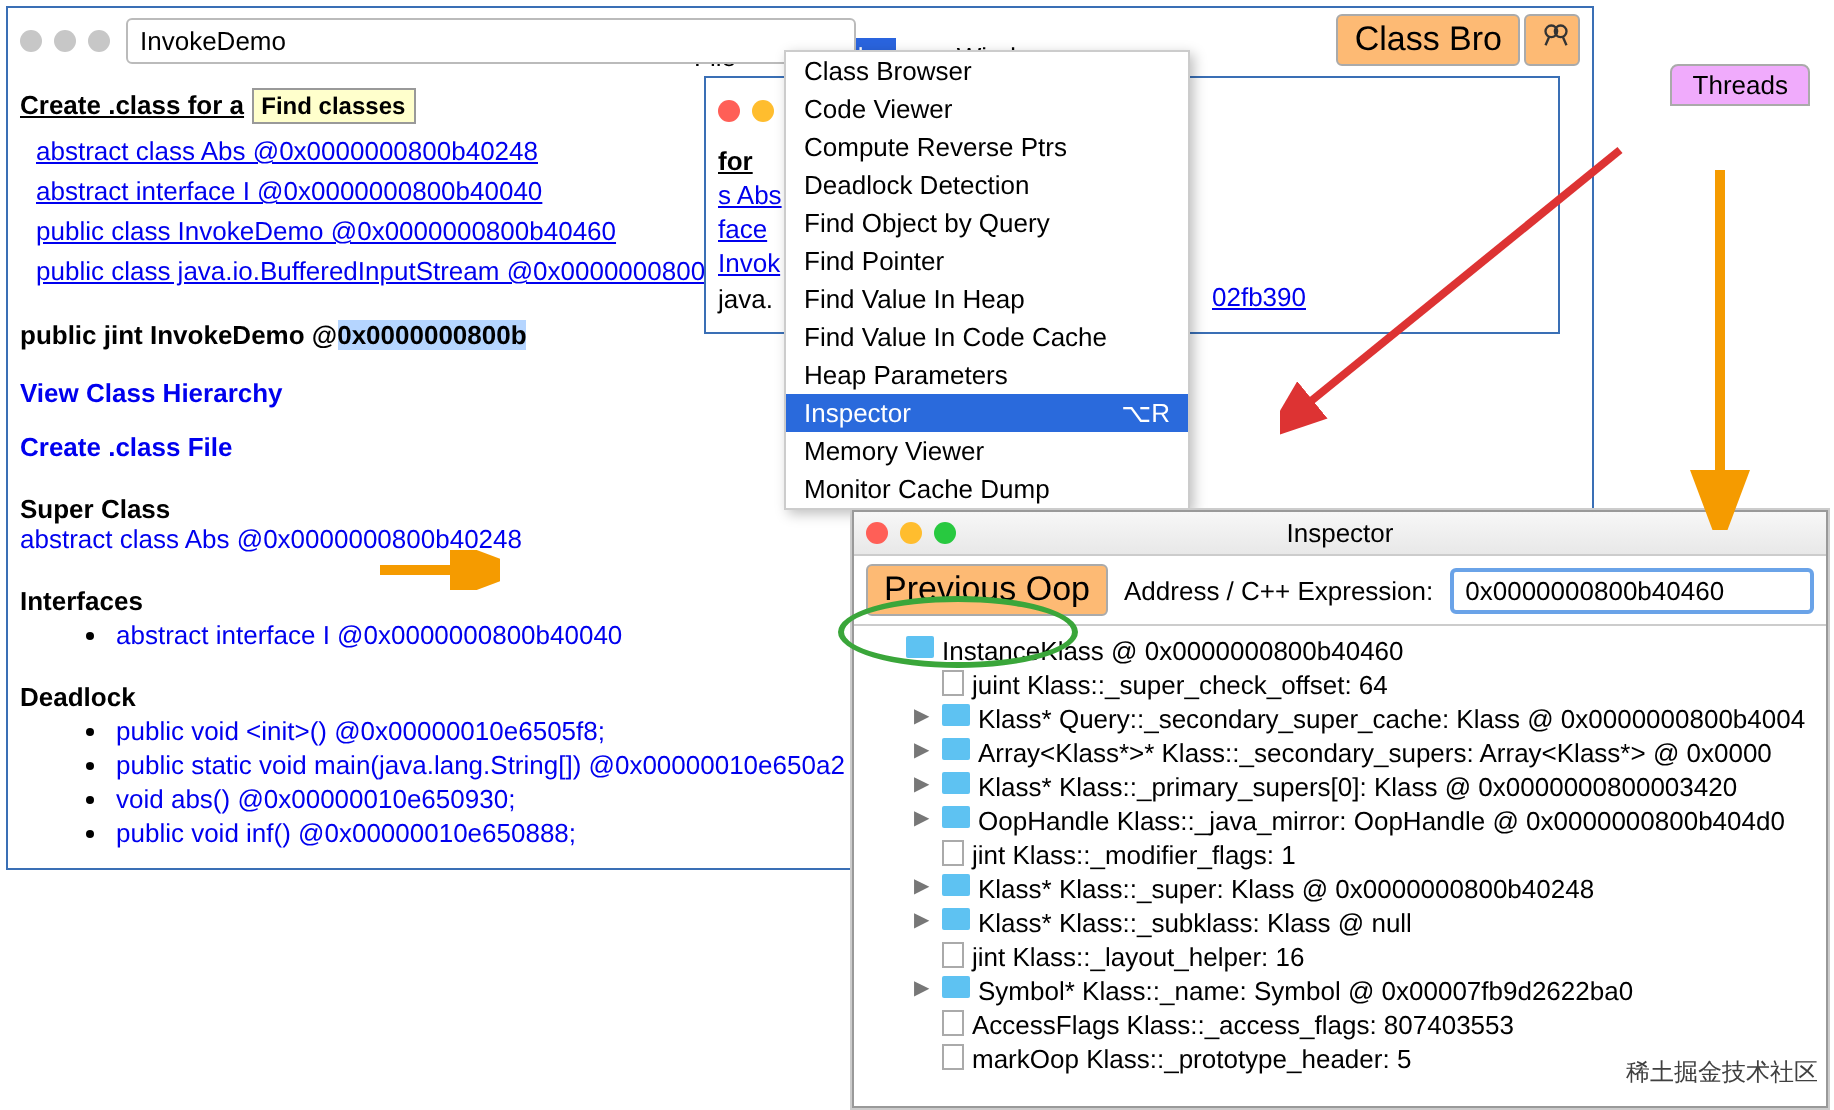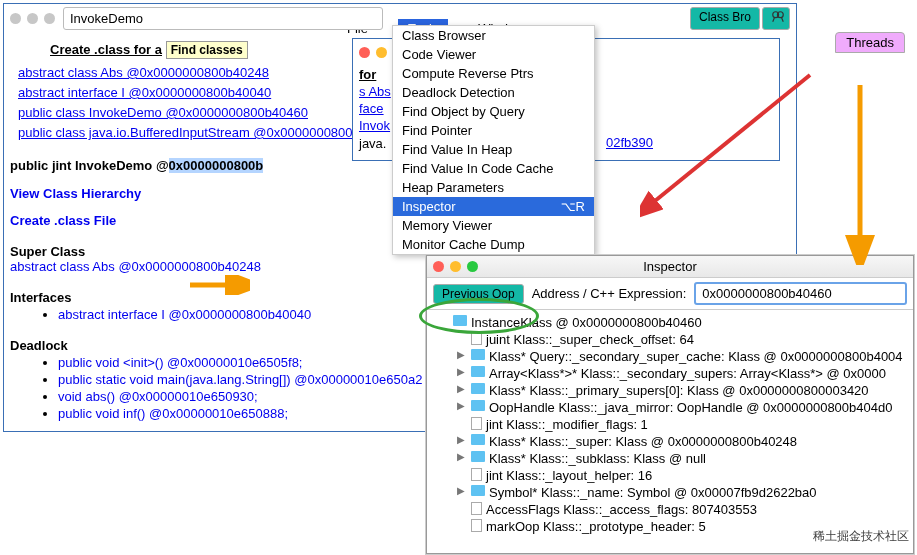--- a/index.html
+++ b/index.html
@@ -14,28 +14,28 @@
 
 .tl { display: inline-flex; gap: 6px; }
 .tl span { width: 11px; height: 11px; border-radius: 50%; display: inline-block; }
 .tl .r { background: #ff5f57; } .tl .y { background: #ffbd2e; } .tl .g { background: #28c940; }
 .tl.gray span { background: #c7c7c7; }
 
 
 .win-main { position: absolute; top: 3px; left: 3px; right: 120px; border: 1px solid #3a6fb5; }
 .win-main .chrome { display: flex; align-items: center; padding: 3px 6px; gap: 8px; }
 .searchbox { display: flex; align-items: center; gap: 4px; }
-.searchbox .q { border: 1px solid #bbb; border-radius: 3px; padding: 3px 6px; width: 320px; }
+.searchbox .q { border: 1px solid #bbb; border-radius: 3px; padding: 3px 6px; width: 365px; }
 .btnbox { margin-left: auto; display: flex; gap: 2px; }
-.tbtn { border: 1px solid #aaa; border-radius: 3px; background: #14b8a6; padding: 2px 8px; font-size: 12px; }
+.tbtn { border: 1px solid #aaa; border-radius: 3px; background: #fdba74; padding: 2px 8px; font-size: 17px; }
 .tbtn.icon { width: 28px; text-align: center; }
 
 .content-main { padding: 2px 8px 8px 6px; }
 .hline { font-weight: bold; margin: 6px 0; }
-.hline .u { text-decoration: underline; margin-left: 40px; }
+.hline .u { text-decoration: underline; }
 .tooltip { background: #ffffcc; border: 1px solid #999; padding: 1px 4px; font-size: 12px; display: inline-block; }
 .linklist a { display: block; text-decoration: underline; margin: 2px 0 5px 8px; }
 .h2 { font-size: 16px; font-weight: bold; margin-top: 16px; }
 .addr-sel { background: #b5d5ff; }
 .sublink { display: block; font-weight: bold; margin-top: 12px; }
 .subhead { font-weight: bold; margin-top: 16px; display: block; }
 ul.ind { margin-left: 48px; list-style: disc; }
 ul.ind li { margin: 2px 0; }
 
 

